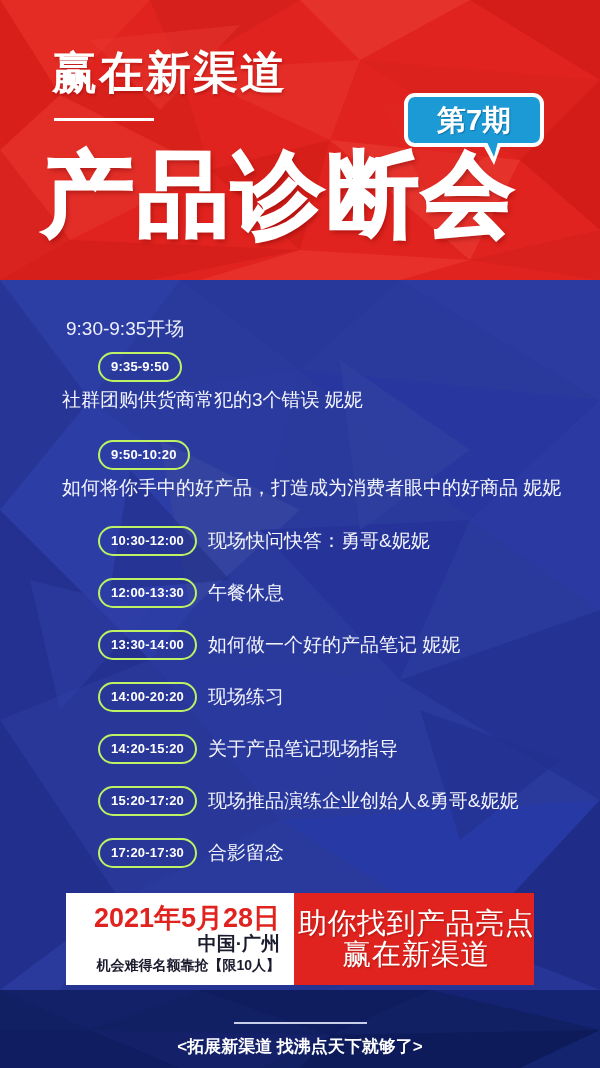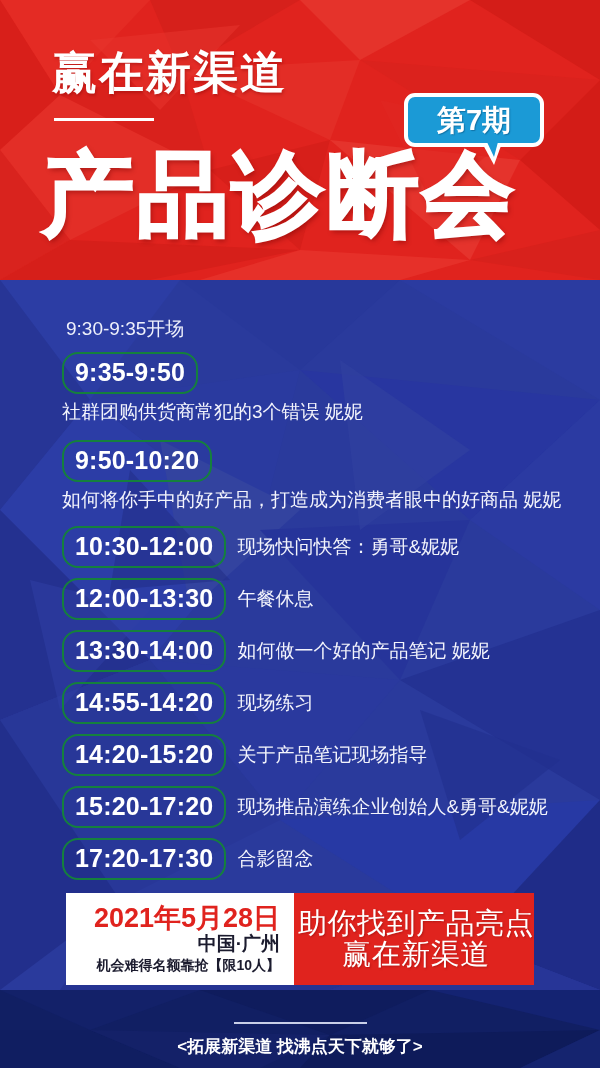--- a/index.html
+++ b/index.html
@@ -160,30 +160,31 @@
   .row.stacked .pill { margin-bottom: 7px; }
   .row.inline {
     display: flex;
     align-items: center;
   }
 
   .pill {
     display: inline-flex;
     align-items: center;
     justify-content: center;
-    border: 2px solid #15803d;
+    border: 2px solid #bef264;
     border-radius: 16px;
     color: #ffffff;
-    font-size: 25px;
+    font-size: 13px;
     font-weight: bold;
     letter-spacing: 0.2px;
     line-height: 1;
     padding: 6px 11px 7px 11px;
     white-space: nowrap;
     background: transparent;
+    margin-left: 36px;
   }
   .row.inline .pill { margin-right: 11px; }
 
   .desc {
     color: #f3f4fc;
     font-size: 19px;
     line-height: 1.15;
     white-space: nowrap;
   }
   .row.stacked .desc { display: block; }
@@ -380,21 +381,21 @@
       <div class="pill">12:00-13:30</div>
       <div class="desc">午餐休息</div>
     </div>
 
     <div class="row inline" style="top:350px;">
       <div class="pill">13:30-14:00</div>
       <div class="desc">如何做一个好的产品笔记 妮妮</div>
     </div>
 
     <div class="row inline" style="top:402px;">
-      <div class="pill">14:55-14:20</div>
+      <div class="pill">14:00-20:20</div>
       <div class="desc">现场练习</div>
     </div>
 
     <div class="row inline" style="top:454px;">
       <div class="pill">14:20-15:20</div>
       <div class="desc">关于产品笔记现场指导</div>
     </div>
 
     <div class="row inline" style="top:506px;">
       <div class="pill">15:20-17:20</div>

